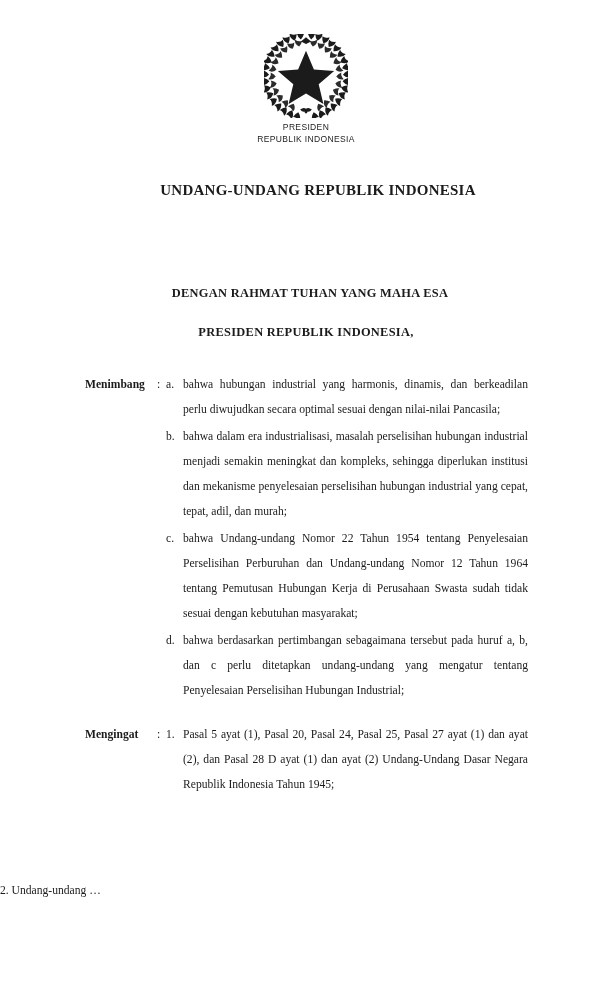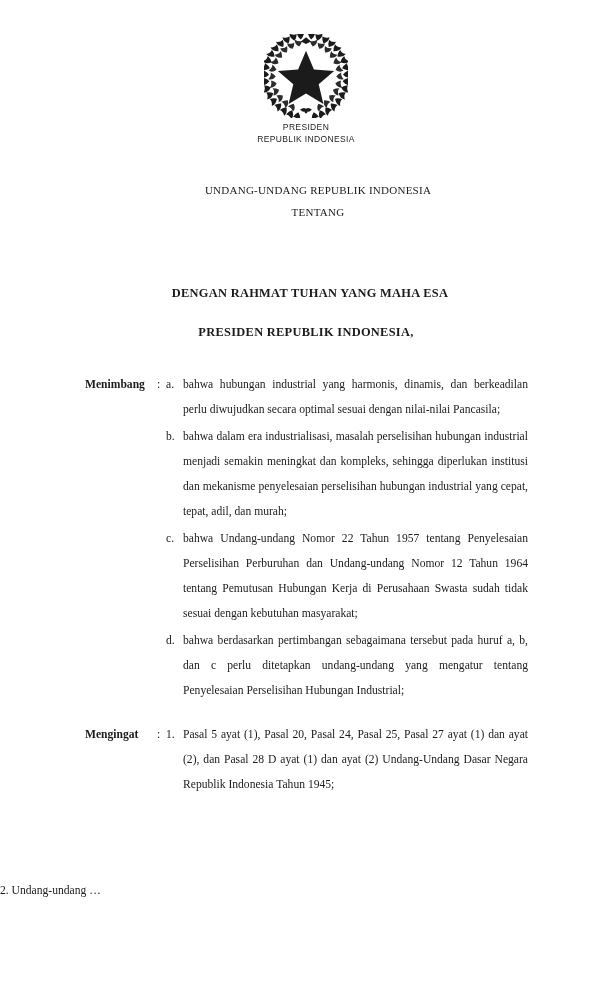--- a/index.html
+++ b/index.html
@@ -42,22 +42,22 @@
 
   
   .title-block {
     position: absolute;
     left: 0;
     top: 179px;
     width: 612px;
     text-align: center;
   }
   .title-line {
-    font-weight: normal;
-    font-size: 11px;
+    font-weight: bold;
+    font-size: 15px;
     line-height: 22px;
     letter-spacing: 0.25px;
     white-space: pre;
     margin-left: 24px;
   }
 
   .rahmat-block {
     position: absolute;
     left: 0;
     top: 284px;
@@ -364,21 +364,20 @@
       </g>
     </svg>
     <div class="emblem-caption">
       <div>PRESIDEN</div>
       <div>REPUBLIK INDONESIA</div>
     </div>
   </div>
 
   <div class="title-block">
     <div class="title-line">UNDANG-UNDANG REPUBLIK INDONESIA</div>
-    <div class="title-line">TENTANG</div>
   </div>
 
   <div class="rahmat-block">
     <div class="rahmat-line">DENGAN RAHMAT TUHAN YANG MAHA ESA</div>
   </div>
   <div class="presiden-line">PRESIDEN REPUBLIK INDONESIA,</div>
 
   <div class="clauses">
 
     <div class="section">
@@ -388,21 +387,21 @@
         <li class="item">
           <span class="item-marker">a.</span>
           <span class="item-text">bahwa hubungan industrial yang harmonis, dinamis, dan berkeadilan perlu diwujudkan secara optimal sesuai dengan nilai-nilai Pancasila;</span>
         </li>
         <li class="item">
           <span class="item-marker">b.</span>
           <span class="item-text">bahwa dalam era industrialisasi, masalah perselisihan hubungan industrial menjadi semakin meningkat dan kompleks, sehingga diperlukan institusi dan mekanisme penyelesaian perselisihan hubungan industrial yang cepat, tepat, adil, dan murah;</span>
         </li>
         <li class="item">
           <span class="item-marker">c.</span>
-          <span class="item-text">bahwa Undang-undang Nomor 22 Tahun 1957 tentang Penyelesaian Perselisihan Perburuhan dan Undang-undang Nomor 12 Tahun 1964 tentang Pemutusan Hubungan Kerja di Perusahaan Swasta sudah tidak sesuai dengan kebutuhan masyarakat;</span>
+          <span class="item-text">bahwa Undang-undang Nomor 22 Tahun 1954 tentang Penyelesaian Perselisihan Perburuhan dan Undang-undang Nomor 12 Tahun 1964 tentang Pemutusan Hubungan Kerja di Perusahaan Swasta sudah tidak sesuai dengan kebutuhan masyarakat;</span>
         </li>
         <li class="item">
           <span class="item-marker">d.</span>
           <span class="item-text">bahwa berdasarkan pertimbangan sebagaimana tersebut pada huruf a, b, dan c perlu ditetapkan undang-undang yang mengatur tentang Penyelesaian Perselisihan Hubungan Industrial;</span>
         </li>
       </ul>
     </div>
 
     <div class="section">
       <div class="section-label">Mengingat</div>

